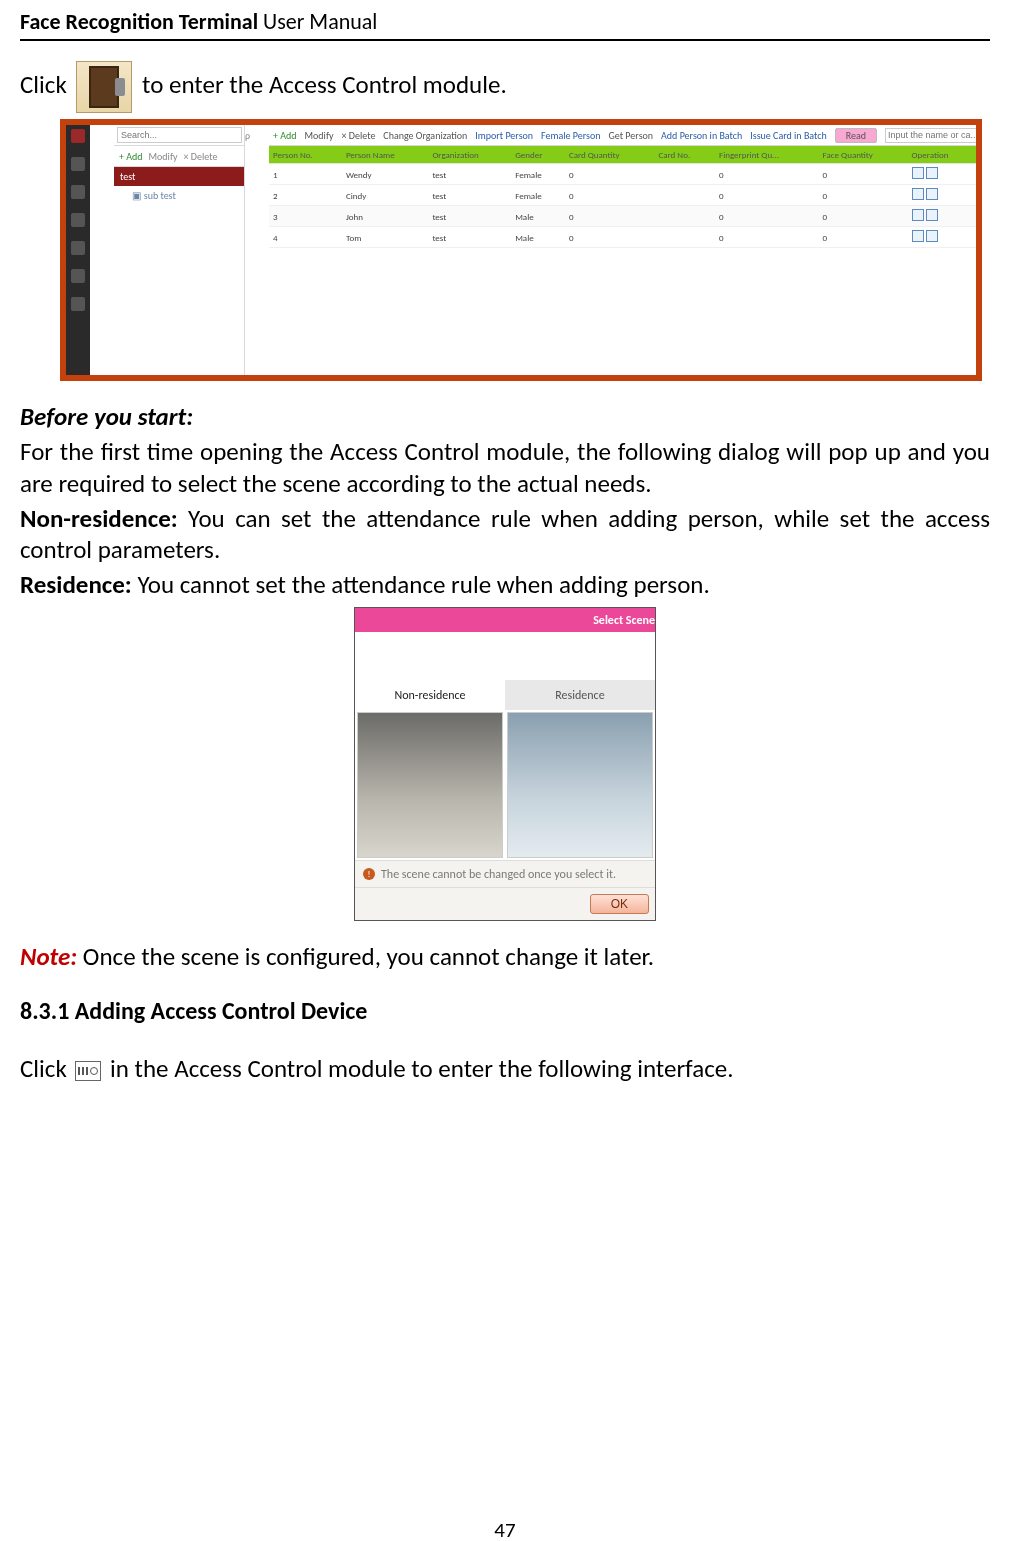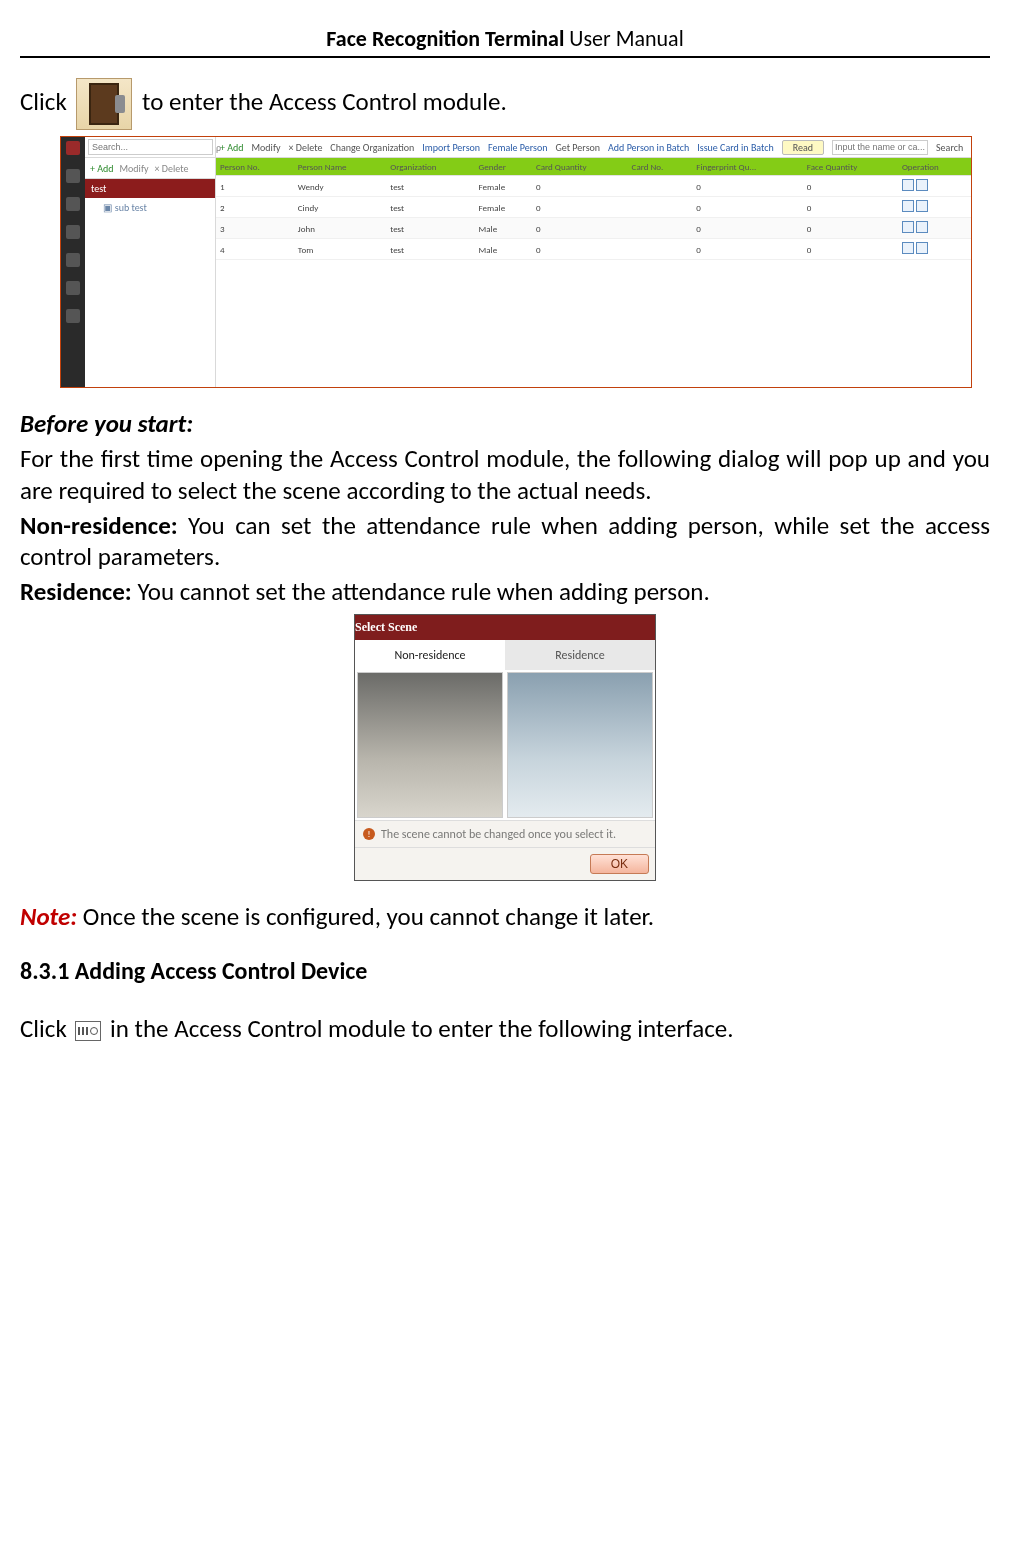--- a/index.html
+++ b/index.html
@@ -1,65 +1,65 @@
 <!DOCTYPE html>
 <html><head>
 <meta charset="utf-8">
 <style>
   html,body{margin:0;padding:0;background:#fff;font-family:Calibri,Arial,sans-serif;color:#000;}
   .page{width:1010px;min-height:1541px;margin:0 auto;position:relative;padding:0 20px;box-sizing:border-box;}
-  .header-bar{border-bottom:2px solid #000;padding:4px 0;text-align:center;font-size:22px;margin-top:21px;}
+  .header-bar{border-bottom:2px solid #000;padding:4px 0;text-align:left;font-size:22px;margin-top:4px;}
   .header-bar b{font-weight:bold;}
   .body-text{font-size:25px;line-height:1.25;margin-top:20px;}
   .body-text p{margin:4px 0;}
   .justify{text-align:justify;}
   .noteword{color:#c00000;font-weight:bold;font-style:italic;}
   .heading{font-weight:bold;font-size:24px;margin-top:24px;}
   .inline-icon{display:inline-block;vertical-align:middle;}
   .icon-door-wrap{width:54px;height:50px;border:1px solid #b79a6c;background:linear-gradient(#f4e6c7,#e8d5a8);display:inline-flex;align-items:center;justify-content:center;vertical-align:middle;margin:0 4px;}
   .icon-door{width:26px;height:38px;background:#5c3a1e;border:2px solid #3a2510;position:relative;}
   .icon-door:after{content:"";position:absolute;right:-8px;top:10px;width:10px;height:18px;background:#8a8c90;border-radius:2px;}
   .icon-device{display:inline-flex;vertical-align:middle;width:24px;height:18px;border:1px solid #666;background:#fff;align-items:center;justify-content:center;margin:0 3px;}
   .icon-device span{display:flex;gap:2px;}
   .icon-device span i{width:2px;height:8px;background:#555;display:block;}
   .icon-device span i:last-child{width:6px;height:6px;border:1px solid #555;border-radius:50%;background:#fff;}
   .page-num{position:absolute;bottom:2px;left:0;right:0;text-align:center;font-size:21px;}
 
   
-  .scr1{border:1px solid #c2410c;width:910px;height:250px;margin:6px 0 6px 40px;background:#fff;display:flex;font-size:10px;color:#333;}
+  .scr1{border:6px solid #c2410c;width:910px;height:250px;margin:6px 0 6px 40px;background:#fff;display:flex;font-size:10px;color:#333;gap:24px;}
   .scr1 .rail{width:24px;background:#2a2a2a;display:flex;flex-direction:column;align-items:center;padding-top:4px;gap:14px;}
   .scr1 .rail div{width:14px;height:14px;background:#555;border-radius:2px;}
   .scr1 .rail div:first-child{background:#9a2a2a;}
   .scr1 .left{width:130px;border-right:1px solid #d9d9d9;display:flex;flex-direction:column;}
   .scr1 .searchrow{display:flex;align-items:center;border-bottom:1px solid #d9d9d9;height:20px;padding:0 3px;gap:3px;}
   .scr1 .searchrow input{flex:1;height:14px;border:1px solid #ccc;font-size:9px;padding:0 3px;}
   .scr1 .toolbar-left{display:flex;gap:2px;align-items:center;height:20px;border-bottom:1px solid #d9d9d9;padding:0 3px;}
   .scr1 .toolbar-left span{white-space:nowrap;padding:0 2px;}
   .scr1 .tbgreen{color:#2e8b2e;}
   .scr1 .tbgray{color:#888;}
   .scr1 .treeitem{padding:3px 6px;}
   .scr1 .treeitem.sel{background:#8c1c1c;color:#fff;}
   .scr1 .main{flex:1;display:flex;flex-direction:column;overflow:hidden;}
   .scr1 .toolbar-main{display:flex;align-items:center;height:20px;border-bottom:1px solid #d9d9d9;padding:0 4px;gap:8px;flex-wrap:nowrap;overflow:hidden;}
   .scr1 .toolbar-main span{white-space:nowrap;color:#555;}
   .scr1 .toolbar-main .add{color:#2e8b2e;}
   .scr1 .toolbar-main .blue{color:#2a5ca8;}
-  .scr1 .toolbar-main .read{border:1px solid #bbb;padding:0 10px;background:#fef9c3;border-radius:2px;}
+  .scr1 .toolbar-main .read{border:1px solid #bbb;padding:0 10px;background:#f9a8d4;border-radius:2px;}
   .scr1 .toolbar-main input{width:90px;height:13px;border:1px solid #ccc;font-size:9px;padding:0 2px;}
   .scr1 table{border-collapse:collapse;width:100%;font-size:9px;}
   .scr1 th{background:#84cc16;border-bottom:1px solid #e2e2e2;text-align:left;font-weight:normal;color:#555;padding:3px 4px;white-space:nowrap;}
   .scr1 td{border-bottom:1px solid #f0f0f0;padding:3px 4px;white-space:nowrap;color:#444;}
   .scr1 tr.alt td{background:#fafafa;}
   .opicon{display:inline-block;width:10px;height:10px;border:1px solid #5b8bbf;margin-right:2px;background:#eaf2fb;}
 
   
   .scr2{width:300px;border:1px solid #555;margin:6px auto;font-size:12px;background:#fff;}
-  .scr2 .title{background:#7f1d1d;color:#fff;font-weight:bold;text-align:left;padding:5px 0;font-family:Liberation Serif, serif;}
+  .scr2 .title{background:#ec4899;color:#fff;font-weight:bold;text-align:right;padding:5px 0;}
   .scr2 .tabs{display:flex;}
-  .scr2 .tabs div{flex:1;text-align:center;padding:8px 0;background:#e8e8e8;color:#555;}
+  .scr2 .tabs div{flex:1;text-align:center;padding:8px 0;background:#e8e8e8;color:#555;margin-top:48px;}
   .scr2 .tabs div.active{background:#fff;color:#222;}
   .scr2 .imgs{display:flex;height:150px;}
   .scr2 .imgs div{flex:1;border:1px solid #ccc;margin:2px;}
   .scr2 .imgs .a{background:linear-gradient(180deg,#6b6b68 0%,#b8b5ac 60%,#d8d5cc 100%);}
   .scr2 .imgs .b{background:linear-gradient(180deg,#8aa0b0 0%,#c7d4dc 60%,#e4ebef 100%);}
   .scr2 .warn{background:#f5f3ef;padding:6px 8px;color:#7a7a78;display:flex;align-items:center;gap:6px;border-top:1px solid #ddd;}
   .scr2 .warn .wicon{width:12px;height:12px;border-radius:50%;background:#c75a1e;color:#fff;font-size:9px;display:flex;align-items:center;justify-content:center;}
   .scr2 .footer{background:#f5f3ef;padding:6px;display:flex;justify-content:flex-end;border-top:1px solid #ddd;}
   .scr2 .footer button{background:linear-gradient(#ffe1d6,#f4b59d);color:#7a2e10;border:1px solid #c57a55;border-radius:3px;padding:2px 20px;font-size:12px;}
 </style>

